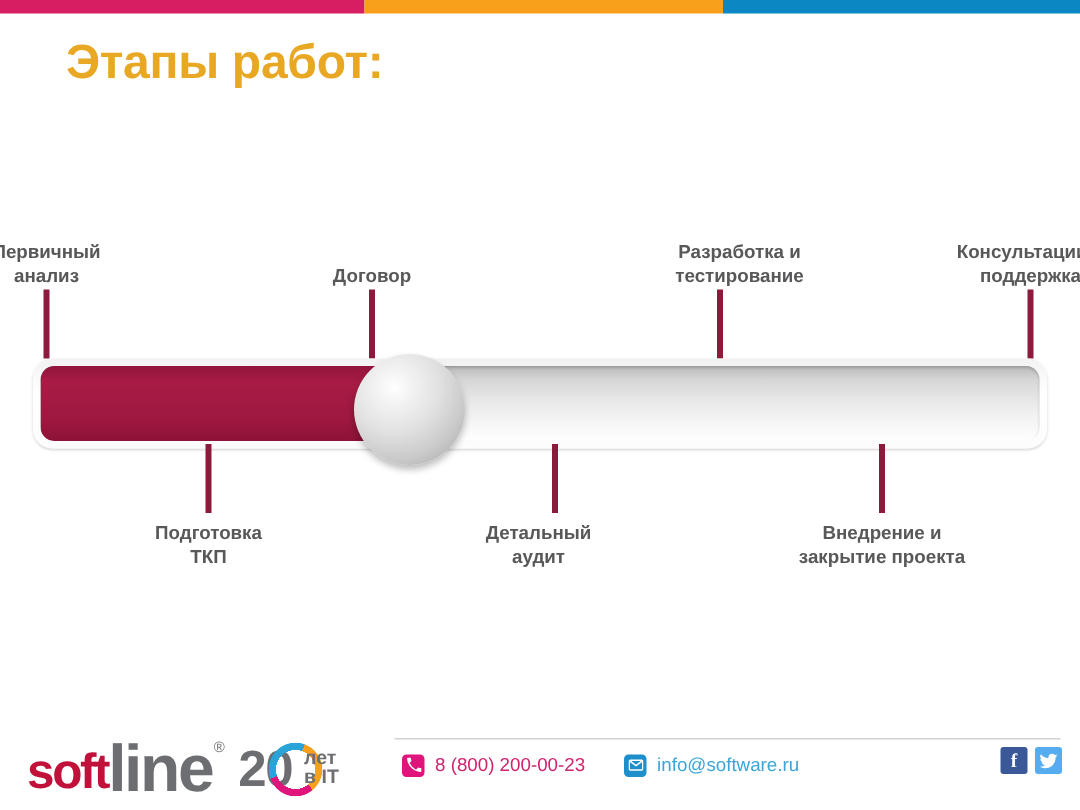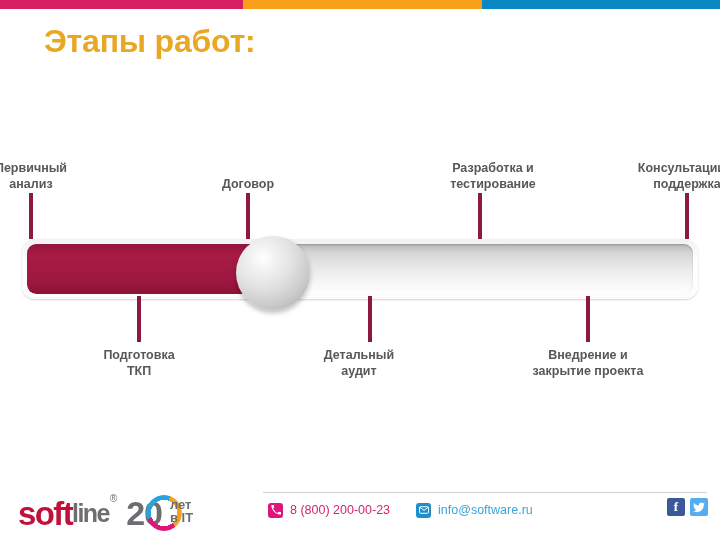--- a/index.html
+++ b/index.html
@@ -156,21 +156,21 @@
     height: 36px;
   }
   .logo-soft {
     font-size: 33px;
     font-weight: bold;
     color: #c1113b;
     letter-spacing: -1.6px;
     line-height: 1;
   }
   .logo-line {
-    font-size: 25px;
+    font-size: 44px;
     font-weight: bold;
     color: #6d6e71;
     letter-spacing: -1.6px;
     line-height: 1;
   }
   .logo-reg {
     font-size: 10px;
     color: #6d6e71;
     vertical-align: super;
     margin-left: 1px;

